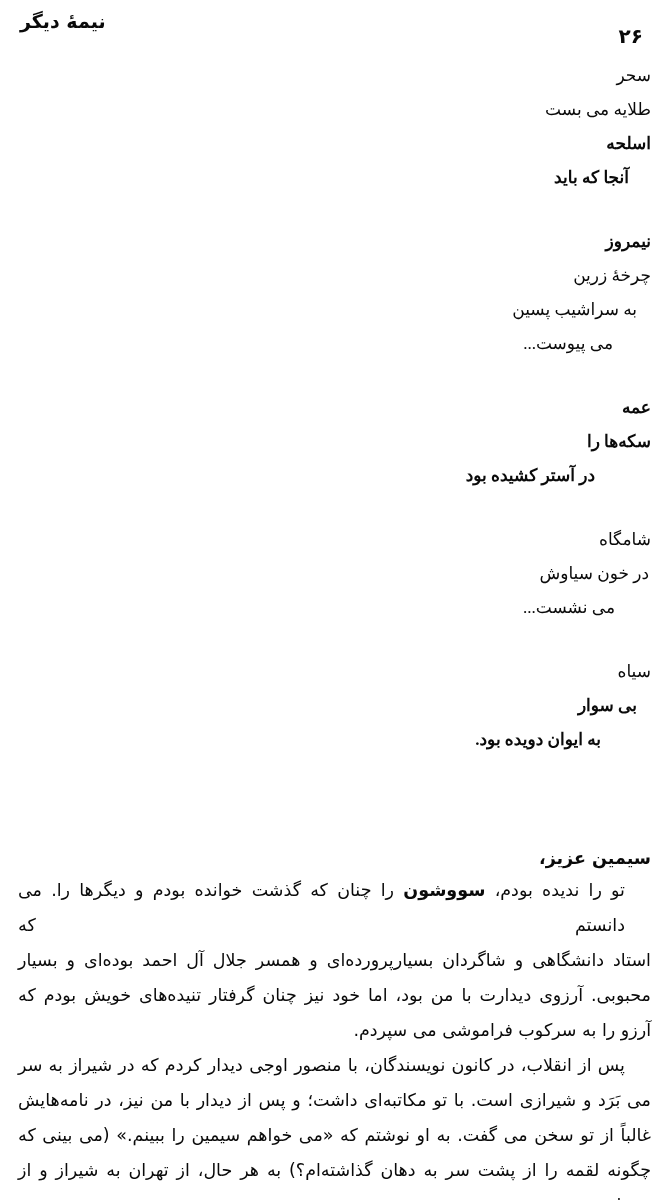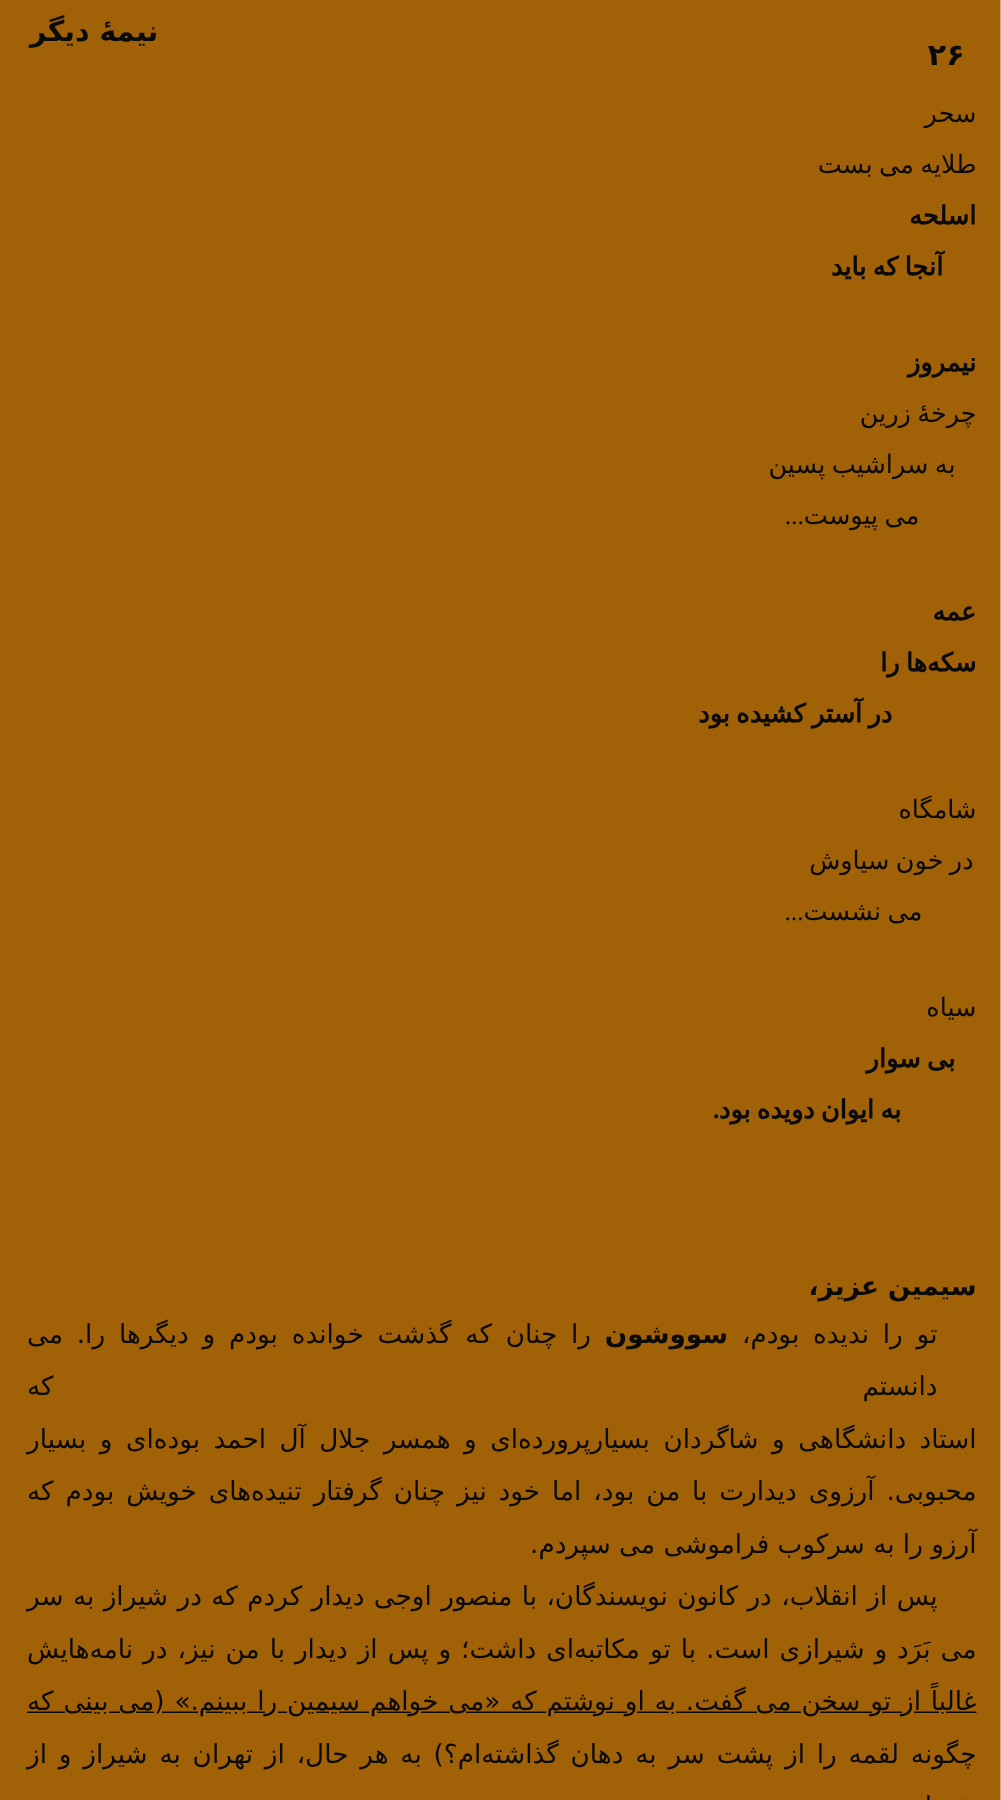--- a/index.html
+++ b/index.html
@@ -1,20 +1,20 @@
 <!DOCTYPE html>
 <html lang="fa" dir="rtl"><head>
 <meta charset="utf-8">
 <style>
   html,body{margin:0;padding:0;background:#e8e8e8;}
   .page{
     position:relative;
     width:667px;height:1200px;
     margin:0 auto;
-    background:#a16207;
+    background:#ffffff;
     color:#0a0a0a;
     direction:rtl;
     font-family:"DejaVu Sans",sans-serif;
     overflow:hidden;
   }
   .logo{
     position:absolute;
     top:10px;left:20px;
     font-size:19px;
     font-weight:bold;
@@ -102,18 +102,18 @@
     <div class="paragraphs">
         <div class="para">
           <div class="prose-line justify" style="padding-right: 26px;"><span>تو را ندیده بودم، </span><span class="bold">سووشون</span><span> را چنان که گذشت خوانده بودم و دیگرها را. می دانستم که</span></div>
           <div class="prose-line justify" style="padding-right: 0px;"><span>استاد دانشگاهی و شاگردان بسیارپرورده‌ای و همسر جلال آل احمد بوده‌ای و بسیار</span></div>
           <div class="prose-line justify" style="padding-right: 0px;"><span>محبوبی. آرزوی دیدارت با من بود، اما خود نیز چنان گرفتار تنیده‌های خویش بودم که</span></div>
           <div class="prose-line right" style="padding-right: 0px;"><span>آرزو را به سرکوب فراموشی می سپردم.</span></div>
         </div>
         <div class="para">
           <div class="prose-line justify" style="padding-right: 26px;"><span>پس از انقلاب، در کانون نویسندگان، با منصور اوجی دیدار کردم که در شیراز به سر</span></div>
           <div class="prose-line justify" style="padding-right: 0px;"><span>می بَرَد و شیرازی است. با تو مکاتبه‌ای داشت؛ و پس از دیدار با من نیز، در نامه‌هایش</span></div>
-          <div class="prose-line justify" style="padding-right: 0px; text-decoration: underline;"><span>غالباً از تو سخن می گفت. به او نوشتم که «می خواهم سیمین را ببینم.» (می بینی که</span></div>
+          <div class="prose-line justify" style="padding-right: 0px;"><span>غالباً از تو سخن می گفت. به او نوشتم که «می خواهم سیمین را ببینم.» (می بینی که</span></div>
           <div class="prose-line justify" style="padding-right: 0px;"><span>چگونه لقمه را از پشت سر به دهان گذاشته‌ام؟) به هر حال، از تهران به شیراز و از شیراز به</span></div>
         </div>
       </div>
   </div>
 </div>
 
 </body></html>

